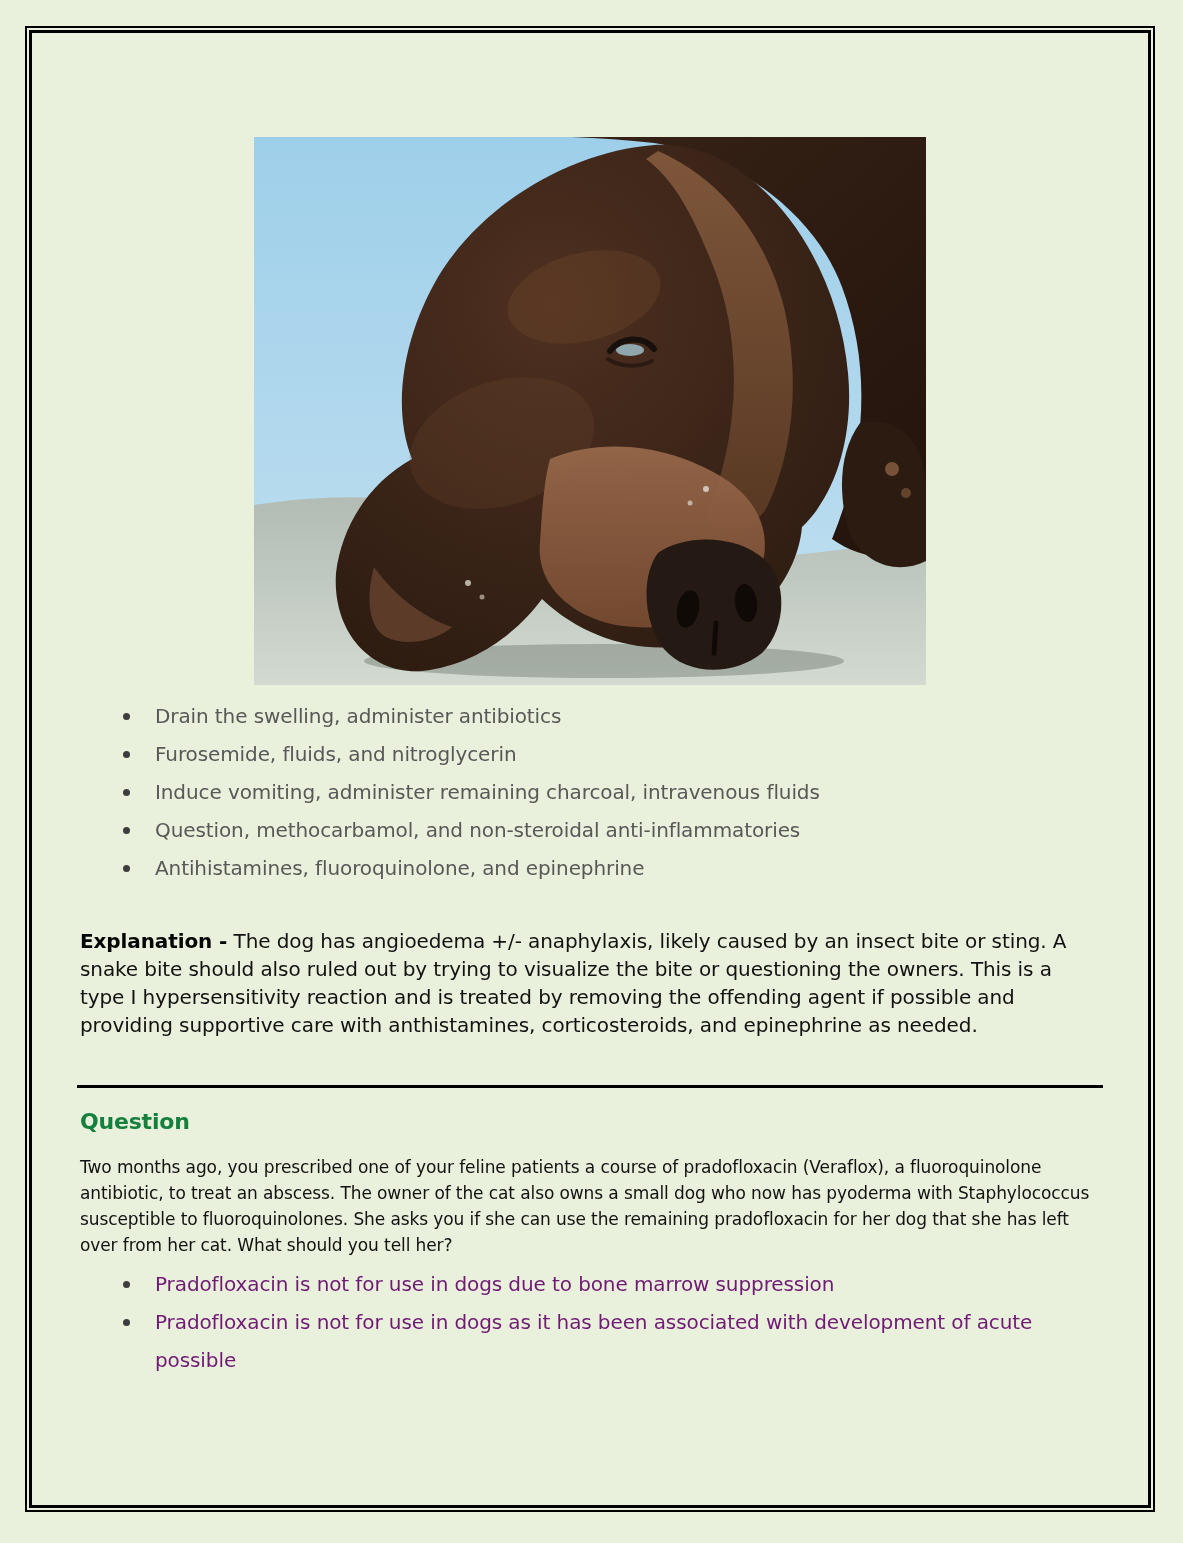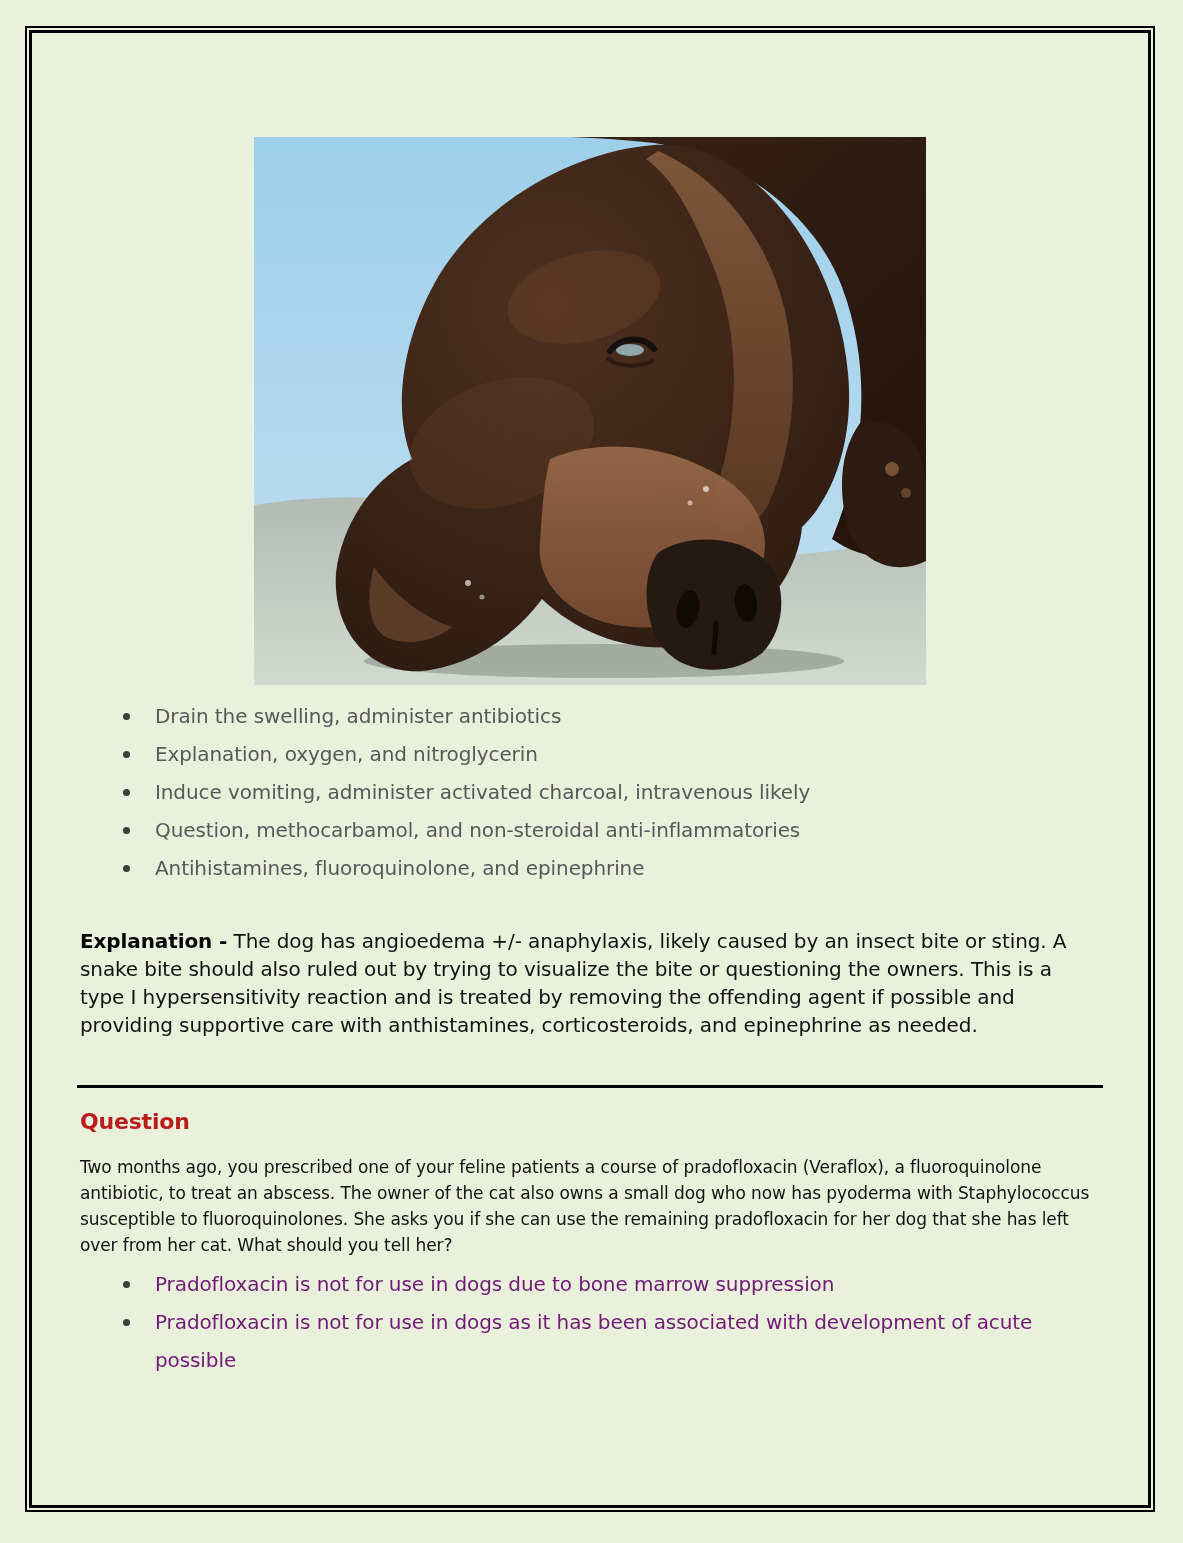--- a/index.html
+++ b/index.html
@@ -71,21 +71,21 @@
     margin-left: -3px;
     width: 1026px;
     border: none;
     height: 3px;
     background: #000;
   }
   h2.question-heading {
     margin-top: 21px;
     font-size: 22px;
     font-weight: bold;
-    color: #b91c1c;
+    color: #15803d;
     letter-spacing: -0.2px;
   }
   .question-text {
     margin-top: 20px;
     width: 1022px;
     font-size: 17px;
     line-height: 26px;
     color: #121212;
     letter-spacing: -0.1px;
   }
@@ -158,22 +158,22 @@
 
           <circle cx="452" cy="352" r="3" fill="#ded8cc" opacity="0.85"></circle>
           <circle cx="436" cy="366" r="2.5" fill="#ded8cc" opacity="0.7"></circle>
           <circle cx="214" cy="446" r="3" fill="#ded8cc" opacity="0.8"></circle>
           <circle cx="228" cy="460" r="2.5" fill="#ded8cc" opacity="0.6"></circle>
         </svg>
       </figure>
 
       <ul class="options top">
         <li>Drain the swelling, administer antibiotics</li>
-        <li>Explanation, oxygen, and nitroglycerin</li>
-        <li>Induce vomiting, administer activated charcoal, intravenous likely</li>
+        <li>Furosemide, fluids, and nitroglycerin</li>
+        <li>Induce vomiting, administer remaining charcoal, intravenous fluids</li>
         <li>Question, methocarbamol, and non-steroidal anti-inflammatories</li>
         <li>Antihistamines, fluoroquinolone, and epinephrine</li>
       </ul>
 
       <p class="explanation"><b>Explanation -</b> <span>The dog has angioedema +/- anaphylaxis, likely caused by an insect bite or sting. A snake bite should also ruled out by trying to visualize the bite or questioning the owners. This is a type I hypersensitivity reaction and is treated by removing the offending agent if possible and providing supportive care with anthistamines, corticosteroids, and epinephrine as needed.</span></p>
 
       <hr class="divider">
 
       <h2 class="question-heading">Question</h2>
 

